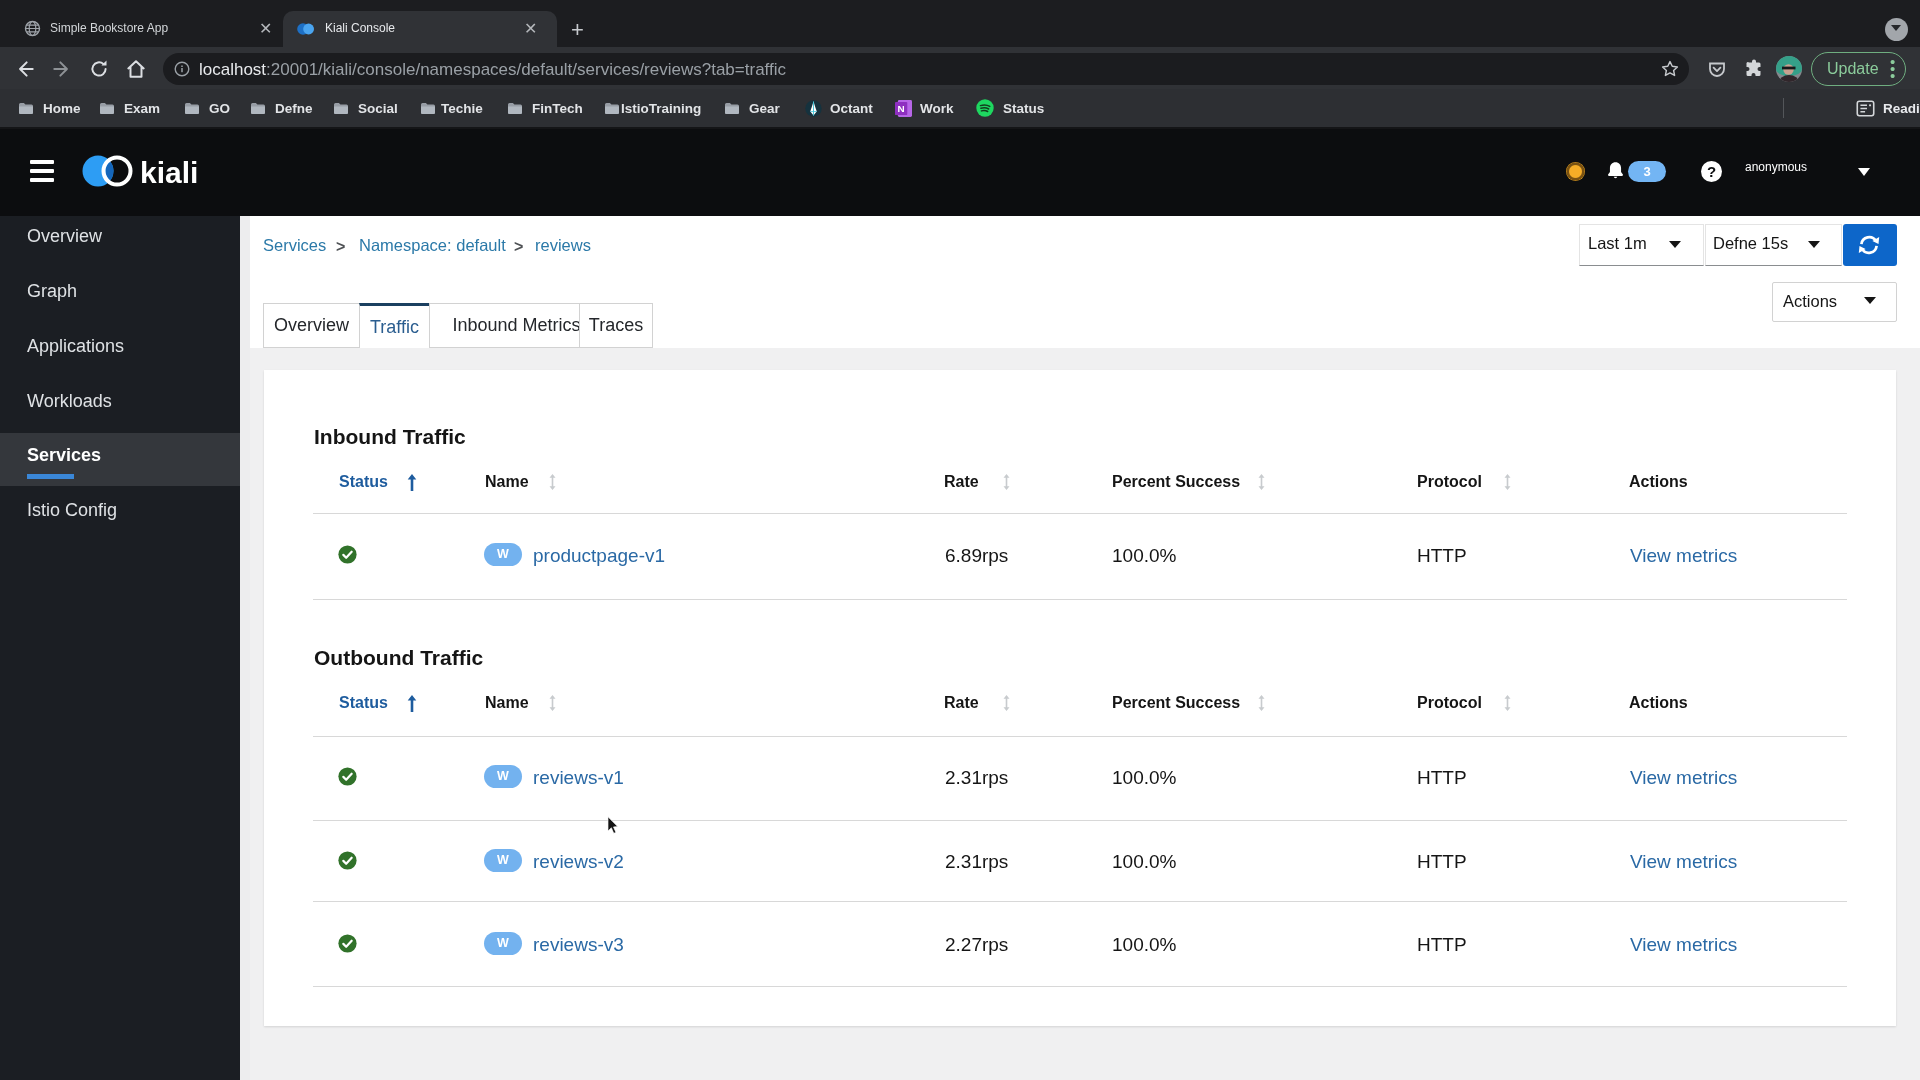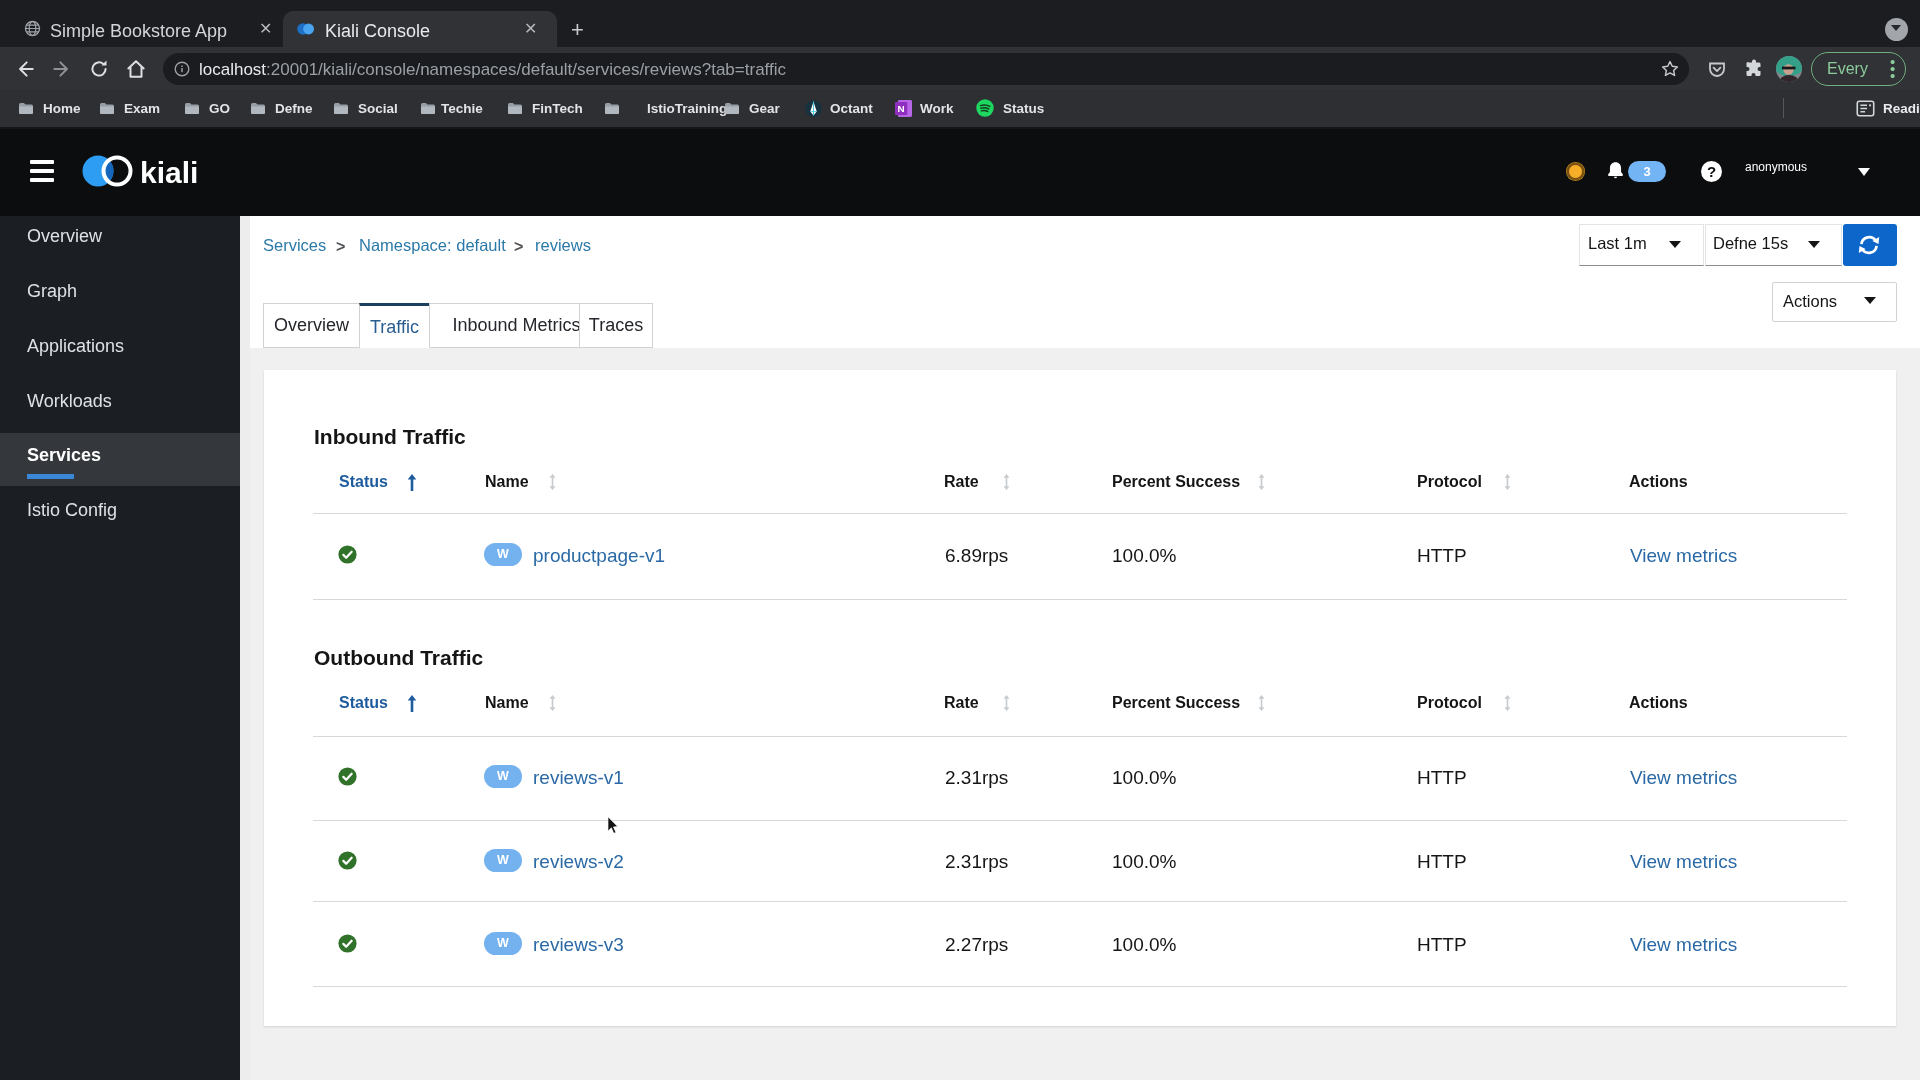--- a/index.html
+++ b/index.html
@@ -1,21 +1,21 @@
 <!DOCTYPE html>
 <html><head><meta charset="utf-8">
 <style>
 *{margin:0;padding:0;box-sizing:border-box}
 html,body{width:1920px;height:1080px;font-family:"Liberation Sans",sans-serif;background:#fff;overflow:hidden}
 .a{position:absolute}
 body{position:relative}
 
 #tabstrip{left:0;top:0;width:1920px;height:47px;background:#1c1d20}
 #activetab{left:283px;top:11px;width:274px;height:36px;background:#303236;border-radius:10px 10px 0 0}
-.tabtxt{font-size:18px;color:#d3d6d9;white-space:nowrap}
+.tabtxt{font-size:12px;color:#d3d6d9;white-space:nowrap}
 .tclose{color:#b4b7bb;font-size:16px;font-weight:400}
 #toolbar{left:0;top:47px;width:1920px;height:42px;background:#303236}
 #omnibox{left:163px;top:53px;width:1526px;height:32px;border-radius:16px;background:#1b1c1f}
 .urltxt{font-size:17px;white-space:nowrap}
 #bookmarks{left:0;top:89px;width:1920px;height:38px;background:#2d2f33}
 .bk{position:absolute;top:89px;height:38px;display:flex;align-items:center;color:#e2e4e7;font-size:13.5px;font-weight:700;white-space:nowrap}
 #bmshadow{left:0;top:127px;width:1920px;height:2px;background:#141517}
 
 #masthead{left:0;top:129px;width:1920px;height:87px;background:#0c0d0f}
 .hbar{position:absolute;left:30px;width:24px;height:3.5px;background:#fff;border-radius:1px}
@@ -104,21 +104,21 @@
       </defs>
       <g clip-path="url(#av)">
         <rect width="26" height="26" fill="#85888d"></rect>
         <path d="M0 0h26v13a13 7 0 0 1-26 0z" fill="#35a089"></path>
         <circle cx="12.5" cy="13.5" r="5.2" fill="#c9a08f"></circle>
         <rect x="6" y="10.6" width="13.5" height="2.8" fill="#17191b"></rect>
         <path d="M3 27a10 8 0 0 1 20 0z" fill="#31262b"></path>
       </g>
     </svg></div>
 <div class="a" style="left:1811px;top:52px;width:95px;height:34px;border:1.5px solid #6fae80;border-radius:17px"></div>
-<div class="a" style="left:1827px;top:60px;font-size:16px;color:#8bcb9b">Every</div>
+<div class="a" style="left:1827px;top:60px;font-size:16px;color:#8bcb9b">Update</div>
 <div class="a" style="left:1890px;top:58px;color:#8bcb9b;font-size:15px;letter-spacing:0;line-height:7px">•<br>•<br>•</div>
 
 <div class="a" id="bookmarks"></div>
 <div class="bk" style="left:18px">
     <svg width="16" height="13" viewBox="0 0 16 13">
       <path d="M1 2.5A1.5 1.5 0 0 1 2.5 1h3.4l1.5 1.6h6.1A1.5 1.5 0 0 1 15 4.1v6.4a1.5 1.5 0 0 1-1.5 1.5h-11A1.5 1.5 0 0 1 1 10.5z" fill="#979da5"></path>
       <path d="M1 4.6h14v5.9a1.5 1.5 0 0 1-1.5 1.5h-11A1.5 1.5 0 0 1 1 10.5z" fill="#b0b7bf"></path>
     </svg>
     <span style="margin-left:9px">Home</span>
   </div>
@@ -162,21 +162,21 @@
       <path d="M1 2.5A1.5 1.5 0 0 1 2.5 1h3.4l1.5 1.6h6.1A1.5 1.5 0 0 1 15 4.1v6.4a1.5 1.5 0 0 1-1.5 1.5h-11A1.5 1.5 0 0 1 1 10.5z" fill="#979da5"></path>
       <path d="M1 4.6h14v5.9a1.5 1.5 0 0 1-1.5 1.5h-11A1.5 1.5 0 0 1 1 10.5z" fill="#b0b7bf"></path>
     </svg>
     <span style="margin-left:9px">FinTech</span>
   </div>
 <div class="bk" style="left:604px">
     <svg width="16" height="13" viewBox="0 0 16 13">
       <path d="M1 2.5A1.5 1.5 0 0 1 2.5 1h3.4l1.5 1.6h6.1A1.5 1.5 0 0 1 15 4.1v6.4a1.5 1.5 0 0 1-1.5 1.5h-11A1.5 1.5 0 0 1 1 10.5z" fill="#979da5"></path>
       <path d="M1 4.6h14v5.9a1.5 1.5 0 0 1-1.5 1.5h-11A1.5 1.5 0 0 1 1 10.5z" fill="#b0b7bf"></path>
     </svg>
-    <span style="margin-left:27px">IstioTraining</span>
+    <span style="margin-left:1px">IstioTraining</span>
   </div>
 <div class="bk" style="left:724px">
     <svg width="16" height="13" viewBox="0 0 16 13">
       <path d="M1 2.5A1.5 1.5 0 0 1 2.5 1h3.4l1.5 1.6h6.1A1.5 1.5 0 0 1 15 4.1v6.4a1.5 1.5 0 0 1-1.5 1.5h-11A1.5 1.5 0 0 1 1 10.5z" fill="#979da5"></path>
       <path d="M1 4.6h14v5.9a1.5 1.5 0 0 1-1.5 1.5h-11A1.5 1.5 0 0 1 1 10.5z" fill="#b0b7bf"></path>
     </svg>
     <span style="margin-left:9px">Gear</span>
   </div>
 <div class="bk" style="left:805px">
     <svg width="17" height="17" viewBox="0 0 18 18">

